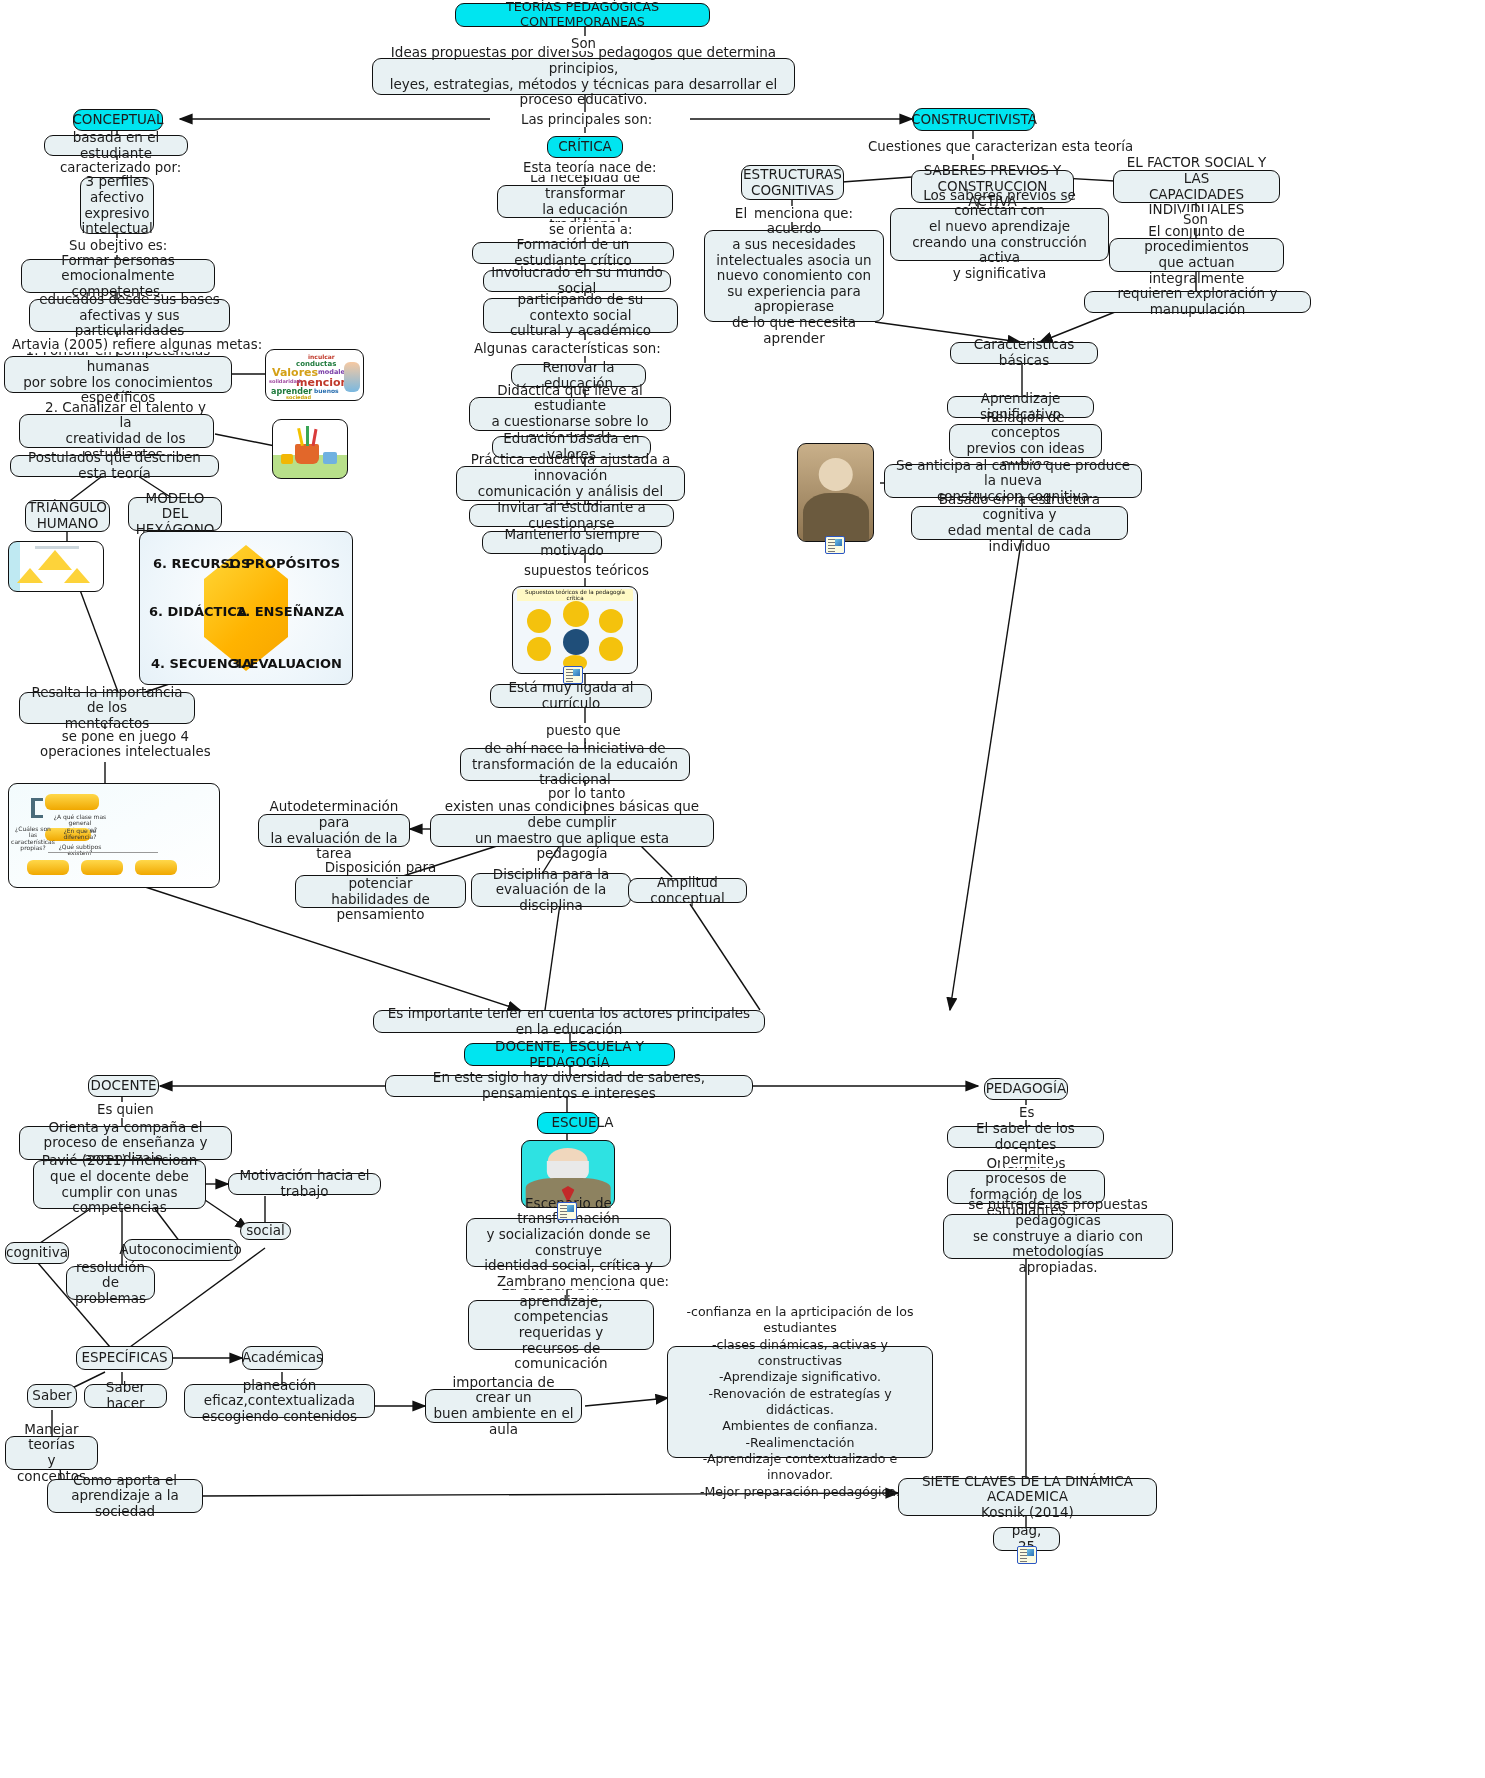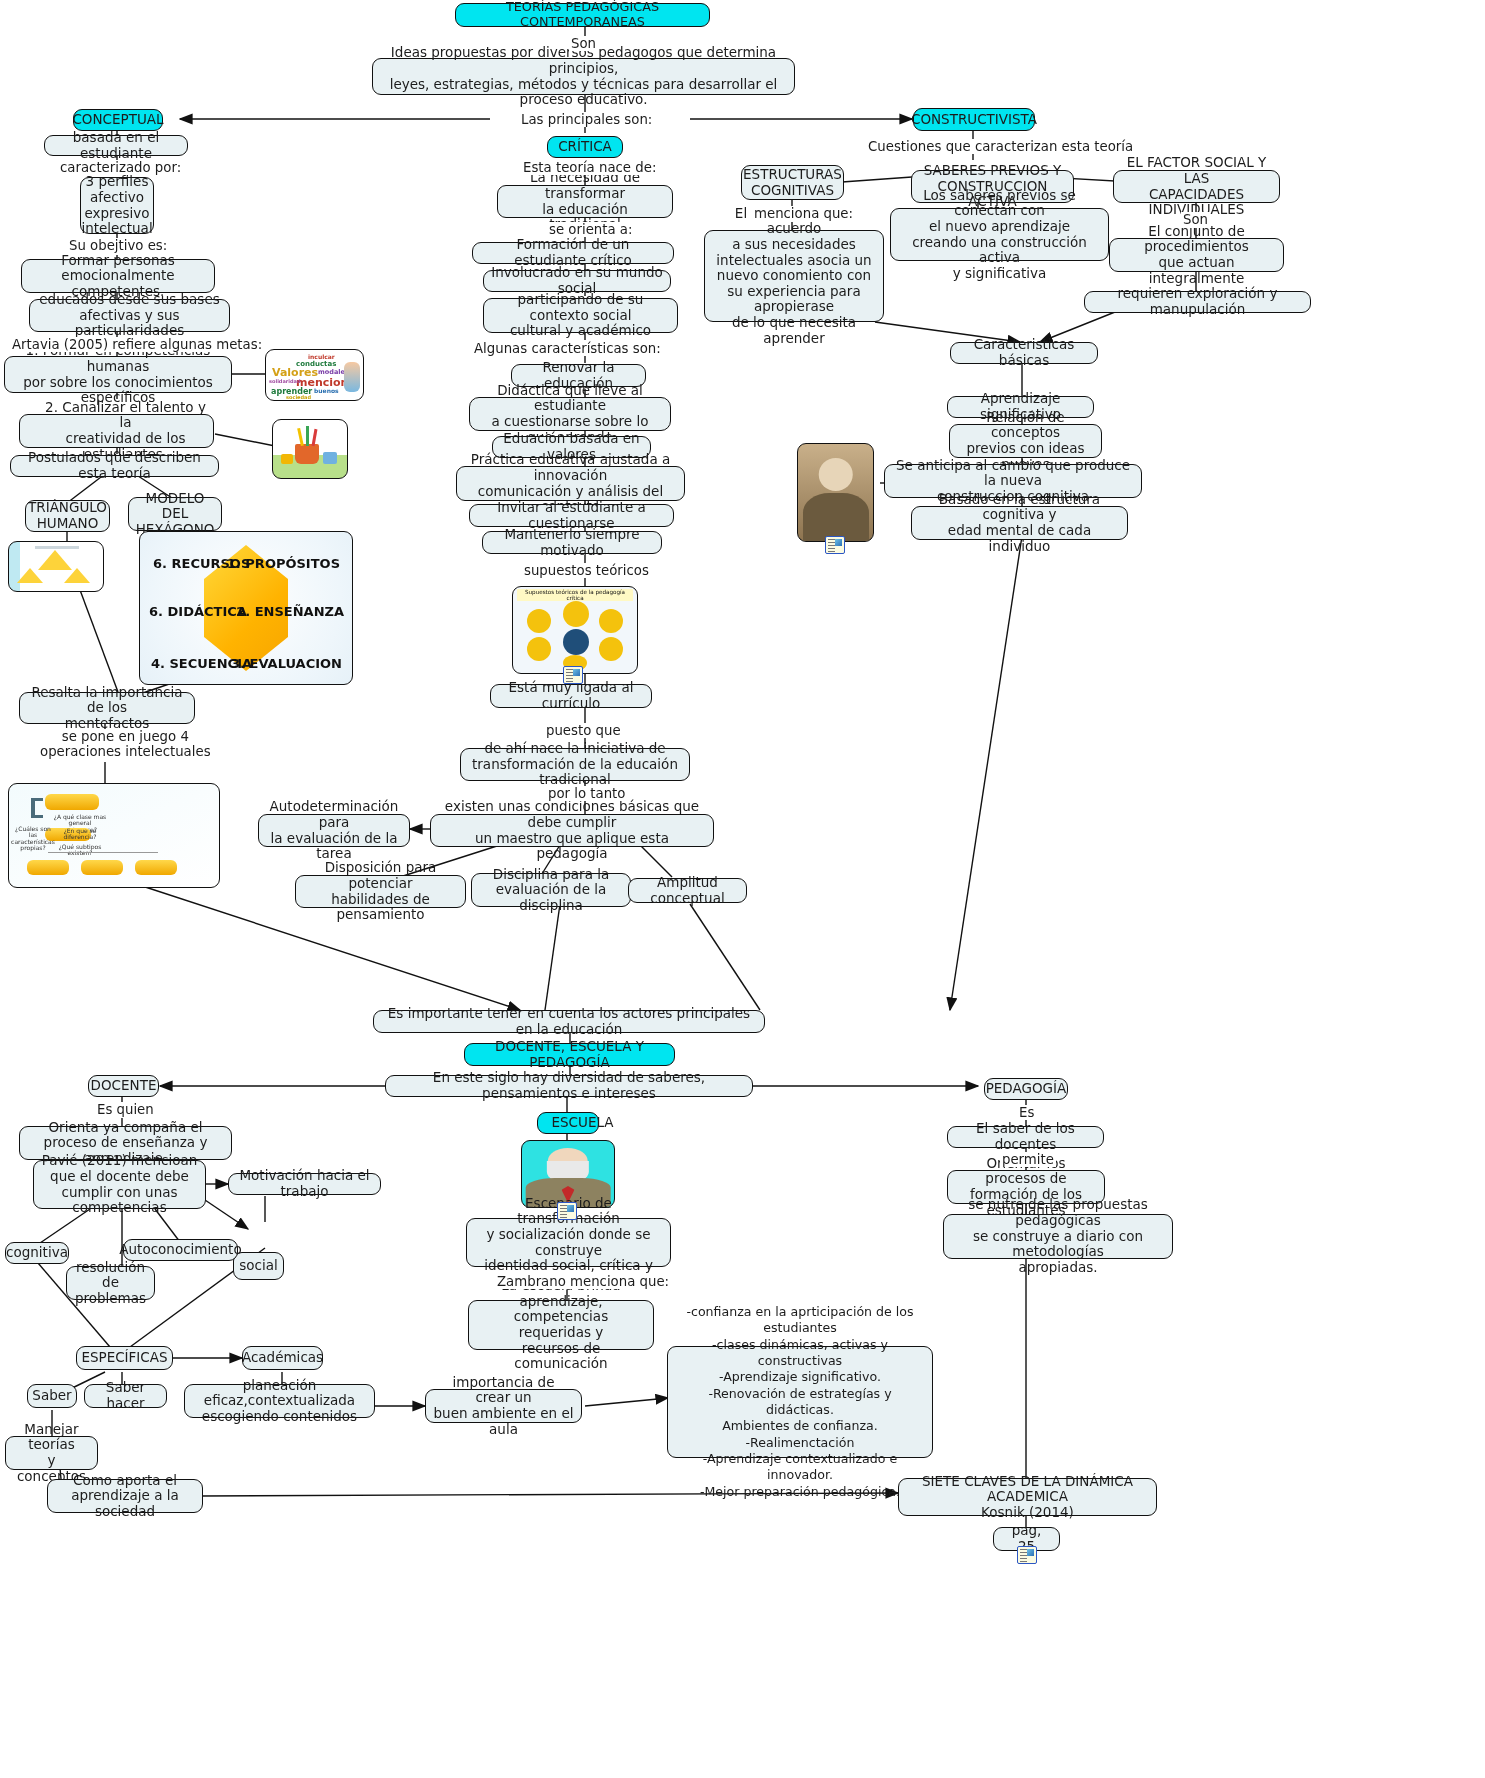--- a/index.html
+++ b/index.html
@@ -405,21 +405,21 @@
   <div class="node" style="left:385px;top:1075px;width:368px;height:22px;">En este siglo hay diversidad de saberes, pensamientos e intereses</div>
 
   <div class="node" style="left:88px;top:1075px;width:71px;height:22px;">DOCENTE</div>
   <div class="label" style="left:95px;top:1102px;">Es quien</div>
   <div class="node" style="left:19px;top:1126px;width:213px;height:34px;">Orienta ya compaña el
 proceso de enseñanza y aprendizaje.</div>
   <div class="node" style="left:33px;top:1160px;width:173px;height:49px;">Pavié (2011) mencioan
 que el docente debe
 cumplir con unas competencias</div>
   <div class="node" style="left:228px;top:1173px;width:153px;height:22px;">Motivación hacia el trabajo</div>
-  <div class="node" style="left:233px;top:1222px;width:51px;height:28px;margin-top:30px;">social</div>
+  <div class="node" style="left:240px;top:1222px;width:51px;height:18px;">social</div>
   <div class="node" style="left:123px;top:1239px;width:115px;height:22px;">Autoconocimiento</div>
   <div class="node" style="left:5px;top:1242px;width:64px;height:22px;">cognitiva</div>
   <div class="node" style="left:66px;top:1266px;width:89px;height:34px;">resolución
 de problemas</div>
   <div class="node" style="left:76px;top:1346px;width:97px;height:24px;">ESPECÍFICAS</div>
   <div class="node" style="left:242px;top:1346px;width:81px;height:24px;">Académicas</div>
   <div class="node" style="left:27px;top:1384px;width:50px;height:24px;">Saber</div>
   <div class="node" style="left:84px;top:1384px;width:83px;height:24px;">Saber hacer</div>
   <div class="node" style="left:5px;top:1436px;width:93px;height:34px;">Manejar teorías
 y conceptos</div>

